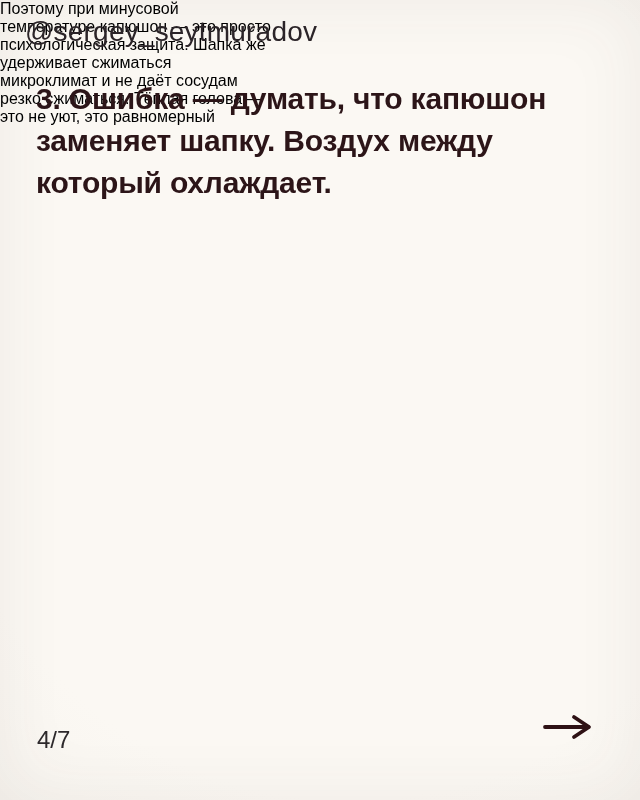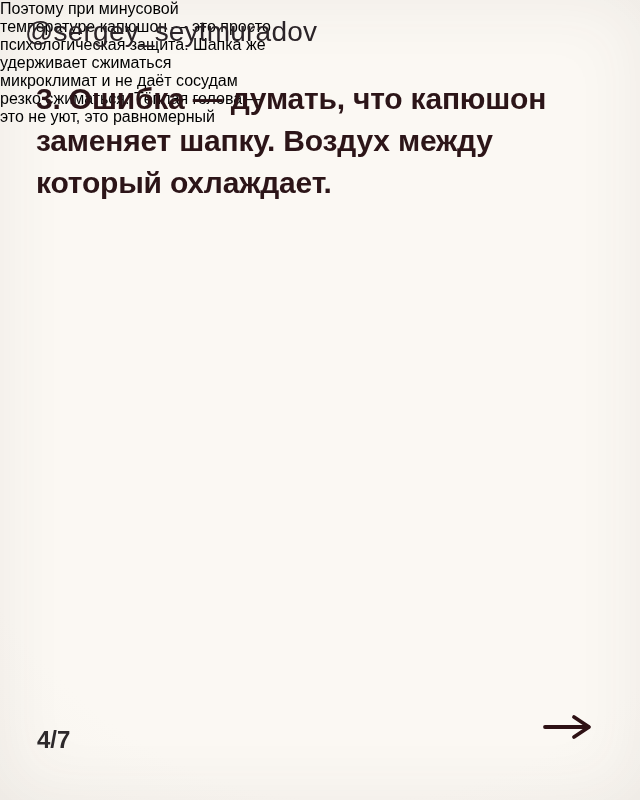--- a/index.html
+++ b/index.html
@@ -48,21 +48,21 @@
     font-weight: 400;
     line-height: 44px;
     letter-spacing: -0.1px;
     color: #2e1d1f;
   }
   .page-indicator {
     position: absolute;
     left: 37px;
     top: 726px;
     font-size: 24px;
-    font-weight: 700;
+    font-weight: 400;
     color: #2d292b;
   }
   .next-arrow {
     position: absolute;
     left: 542px;
     top: 711px;
     width: 52px;
     height: 32px;
     cursor: pointer;
     display: block;

